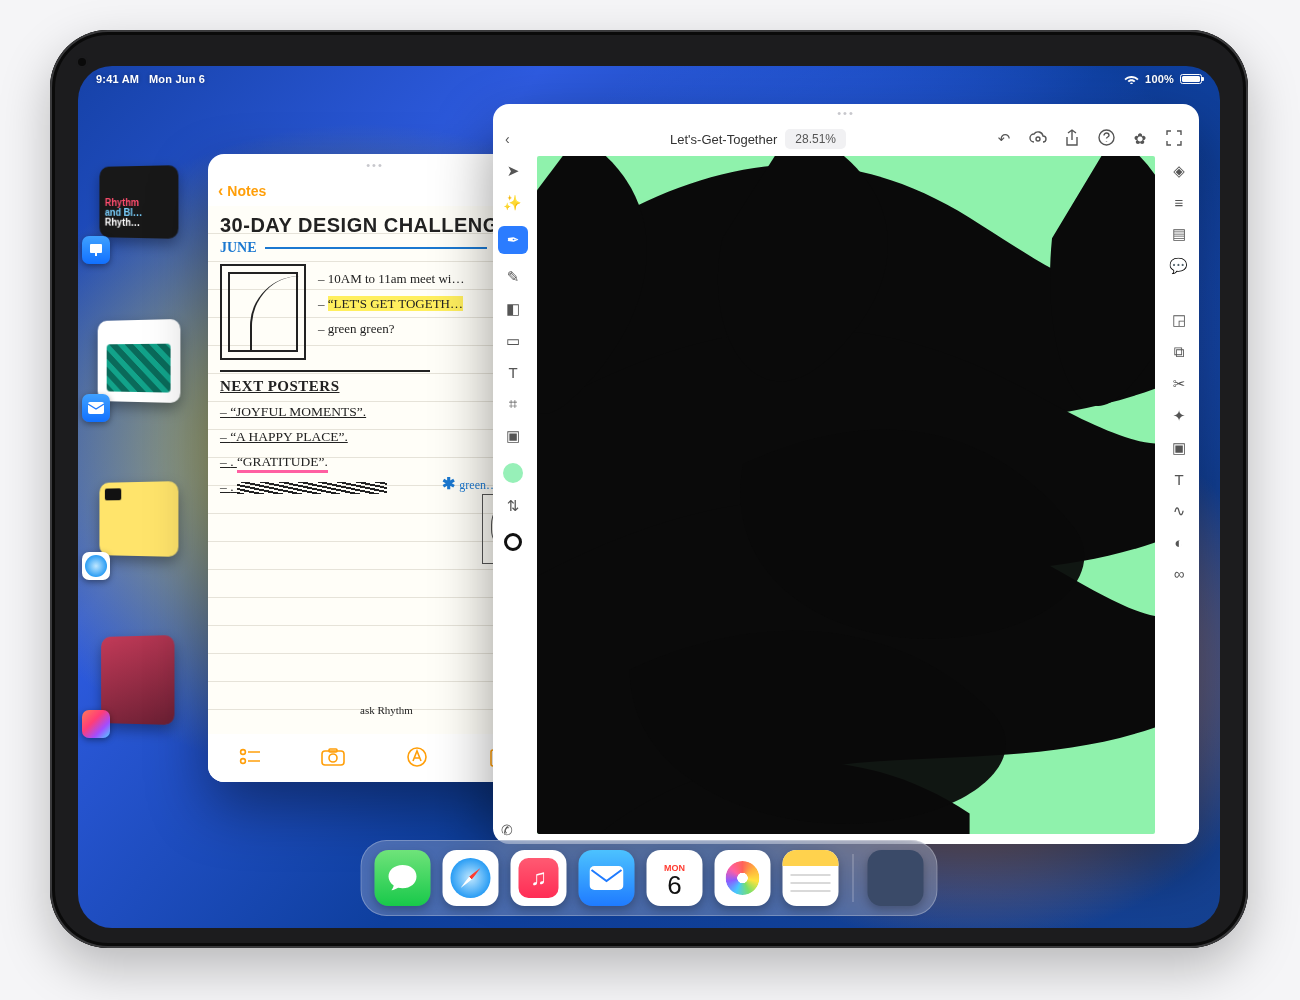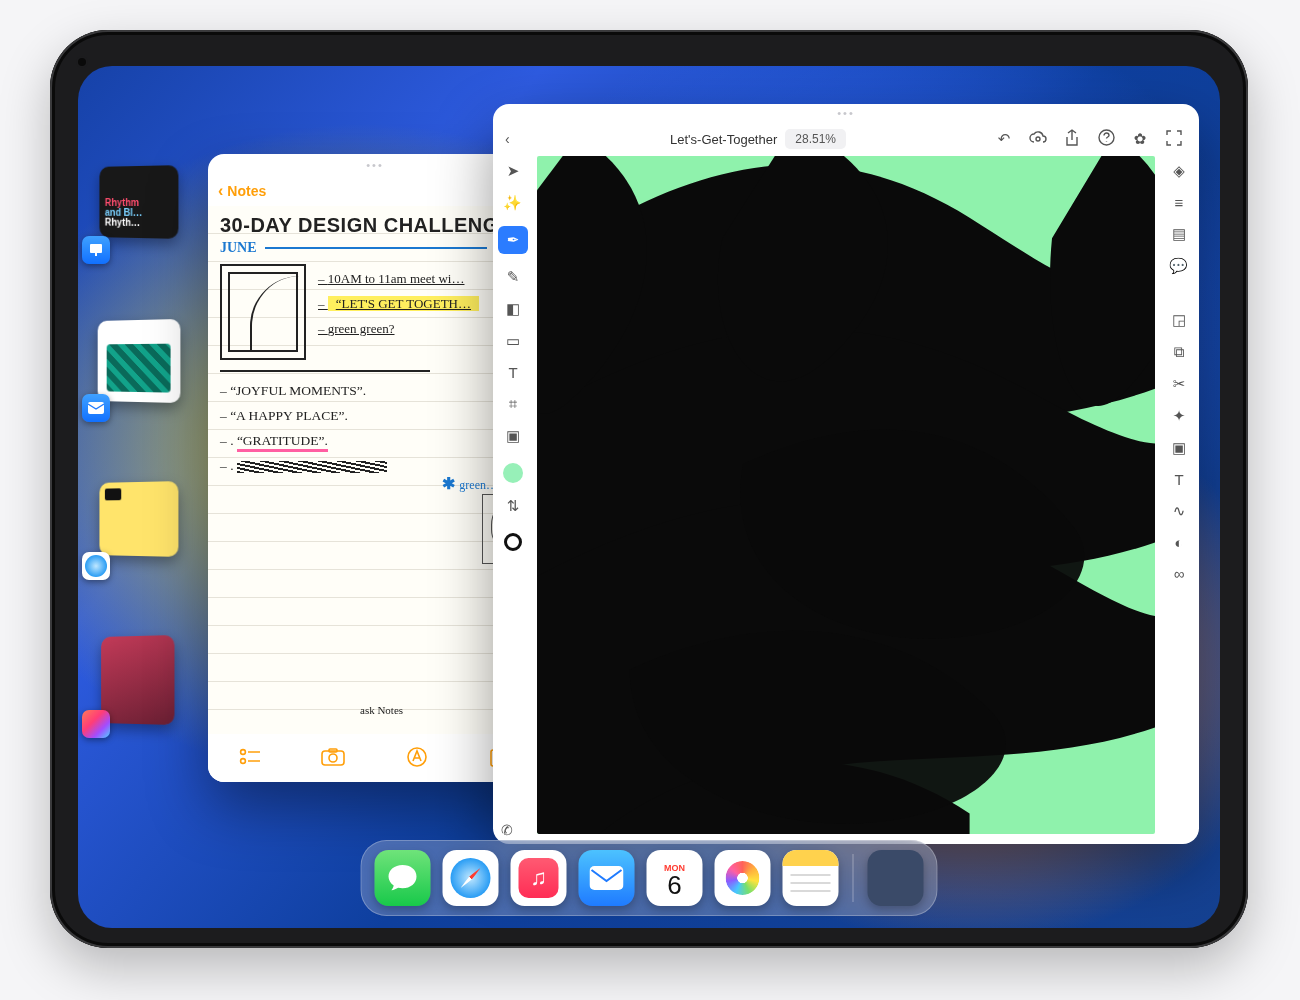--- a/index.html
+++ b/index.html
@@ -49,31 +49,31 @@
   
   .win { position:absolute; background:#fff; border-radius:16px; box-shadow:0 24px 60px rgba(0,0,0,.4); overflow:hidden; }
   .notes { left:130px; top:88px; width:334px; height:628px; }
   .notes .topdots{ height:22px; display:flex; justify-content:center; align-items:center; color:#c7c7cc; letter-spacing:2px; font-size:11px;}
   .notes .nav{ height:30px; display:flex; align-items:center; gap:4px; padding:0 10px; color:#ff9f0a; font-size:14px; font-weight:600;}
   .notes .nav .chev{ font-size:16px; }
   .paper{ position:relative; height:528px; background:#fffef8; background-image:repeating-linear-gradient(to bottom, transparent 0 27px, #e6e3d9 27px 28px); padding:6px 12px 0; font-family:"Comic Sans MS","Segoe Script",cursive; color:#222; }
   .paper .title{ font-weight:900; font-size:20px; letter-spacing:.5px; line-height:22px; margin:2px 0 4px; font-family:"Arial Black",Impact,sans-serif; }
   .paper .range{ display:flex; align-items:center; gap:8px; color:#1b78d0; font-weight:700; font-size:14px; text-transform:uppercase; margin-bottom:6px;}
   .paper .range .line{ flex:1; border-top:2px solid #1b78d0;}
-  .paper .row{ display:flex; gap:12px;text-decoration:underline; }
+  .paper .row{ display:flex; gap:12px; }
   .paper .thumb{ width:86px; height:96px; border:2px solid #222; position:relative; margin-top:2px;}
   .paper .thumb::before{content:"";position:absolute;inset:6px;border:2px solid #222;}
   .paper .thumb::after{content:"";position:absolute;left:28px;top:10px;width:48px;height:74px;border-left:2px solid #222;border-radius:60px 0 0 0;}
   .paper ul{ list-style:none; margin-top:4px;}
   .paper li{ font-size:13px; line-height:25px; white-space:nowrap;}
   .paper li::before{content:"– "; }
-  .paper .hl{ background:#ffef5e; padding:0 8px;}
+  .paper .hl{ background:#ffef5e; padding:0 0;}
   .paper .sep{ border-top:2px solid #222; margin:10px 0 6px; width:210px;}
   .paper .sub{ font-weight:800; text-decoration:underline; font-size:15px; letter-spacing:.5px;}
-  .paper .posters li{ font-size:13.5px; line-height:25px;}
+  .paper .posters li{ font-size:13.5px; line-height:25px;text-decoration:underline;}
   .paper .pink{ border-bottom:3px solid #ff5fa2; display:inline-block; line-height:16px;}
   .paper .star{ color:#1b78d0; font-weight:900; position:absolute; right:44px; top:268px; font-size:16px;}
   .paper .mini{ position:absolute; right:6px; top:288px; width:54px; height:70px; border:1.5px solid #555;}
   .paper .mini::after{content:"";position:absolute;left:8px;top:8px;width:30px;height:42px;border:1.5px solid #555;border-radius:50% 50% 40% 40%;}
   .paper .scratch{ display:inline-block; width:150px; height:12px; background:repeating-linear-gradient(12deg,#222 0 2px,transparent 2px 4px); vertical-align:middle;}
   .paper .ask{ font-size:11px; color:#222; position:absolute; left:152px; top:498px;}
   .notes .bottom{ position:absolute; left:0; right:0; bottom:0; height:46px; display:flex; justify-content:space-around; align-items:center; background:#fff; color:#ff9f0a; font-size:20px;}
   .notes .bottom div{ width:36px; text-align:center; }
 
   
@@ -120,20 +120,37 @@
 </head>
 <body>
 
 <div class="ipad">
   <div class="hw-btn hw-vol1"></div>
   <div class="hw-btn hw-vol2"></div>
   <div class="hw-cam"></div>
 
   <div class="screen">
 
+    <div class="status">
+      <div>
+        <span>9:41 AM</span>&nbsp;&nbsp;
+        <span>Mon Jun 6</span>
+      </div>
+      <div class="right">
+        <span class="wifi-icon">
+          <svg width="15" height="11" viewBox="0 0 15 11">
+              <path fill="#fff" d="M7.5 9.5a1.3 1.3 0 100 2.6 1.3 1.3 0 000-2.6zm0-3.2c-1.5 0-2.9.6-3.9 1.6l1.4 1.4c.7-.7 1.6-1.1 2.5-1.1s1.8.4 2.5 1.1l1.4-1.4c-1-1-2.4-1.6-3.9-1.6zm0-3.3C4.8 3 2.3 4 .4 5.9l1.4 1.4C3.3 5.8 5.3 5 7.5 5s4.2.8 5.7 2.3l1.4-1.4C12.7 4 10.2 3 7.5 3z"></path>
+            </svg>
+        </span>
+        <span>100%</span>
+        <span class="battery">
+            <span class="fill"></span>
+          </span>
+      </div>
+    </div>
 
     <div class="sm">
       <div class="pile pile1">
         <div class="card a">
           <div class="txt">
             <span>Rhythm</span><br>
             <span>and Bl…</span><br>
             <span>Rhyth…</span>
           </div>
         </div>
@@ -180,29 +197,30 @@
         </div>
         <div class="row">
           <div class="thumb"></div>
           <ul>
             <li>10AM to 11am meet wi…</li>
             <li><span class="hl">“LET'S GET TOGETH…</span></li>
             <li>green green?</li>
           </ul>
         </div>
         <div class="sep"></div>
+        <div class="sub">NEXT POSTERS</div>
         <span class="star">✱ <span style="font-weight:400;font-size:12px">green…</span></span>
         <div class="mini"></div>
         <ul class="posters">
           <li>“JOYFUL MOMENTS”.</li>
           <li>“A HAPPY PLACE”.</li>
           <li>. <span class="pink">“GRATITUDE”.</span></li>
           <li>. <span class="scratch"></span></li>
         </ul>
-        <span class="ask">ask Notes</span>
+        <span class="ask">ask Rhythm</span>
       </div>
       <div class="bottom">
         <div><svg width="22" height="18" viewBox="0 0 22 18" stroke="#ff9f0a" fill="none" stroke-width="1.6">
               <circle cx="4" cy="4" r="2.4"></circle>
               <line x1="9" y1="4" x2="21" y2="4"></line>
               <circle cx="4" cy="13" r="2.4"></circle>
               <line x1="9" y1="13" x2="21" y2="13"></line>
             </svg></div>
         <div><svg width="24" height="18" viewBox="0 0 24 18" stroke="#ff9f0a" fill="none" stroke-width="1.6">
               <rect x="1" y="3" width="22" height="14" rx="3"></rect>

